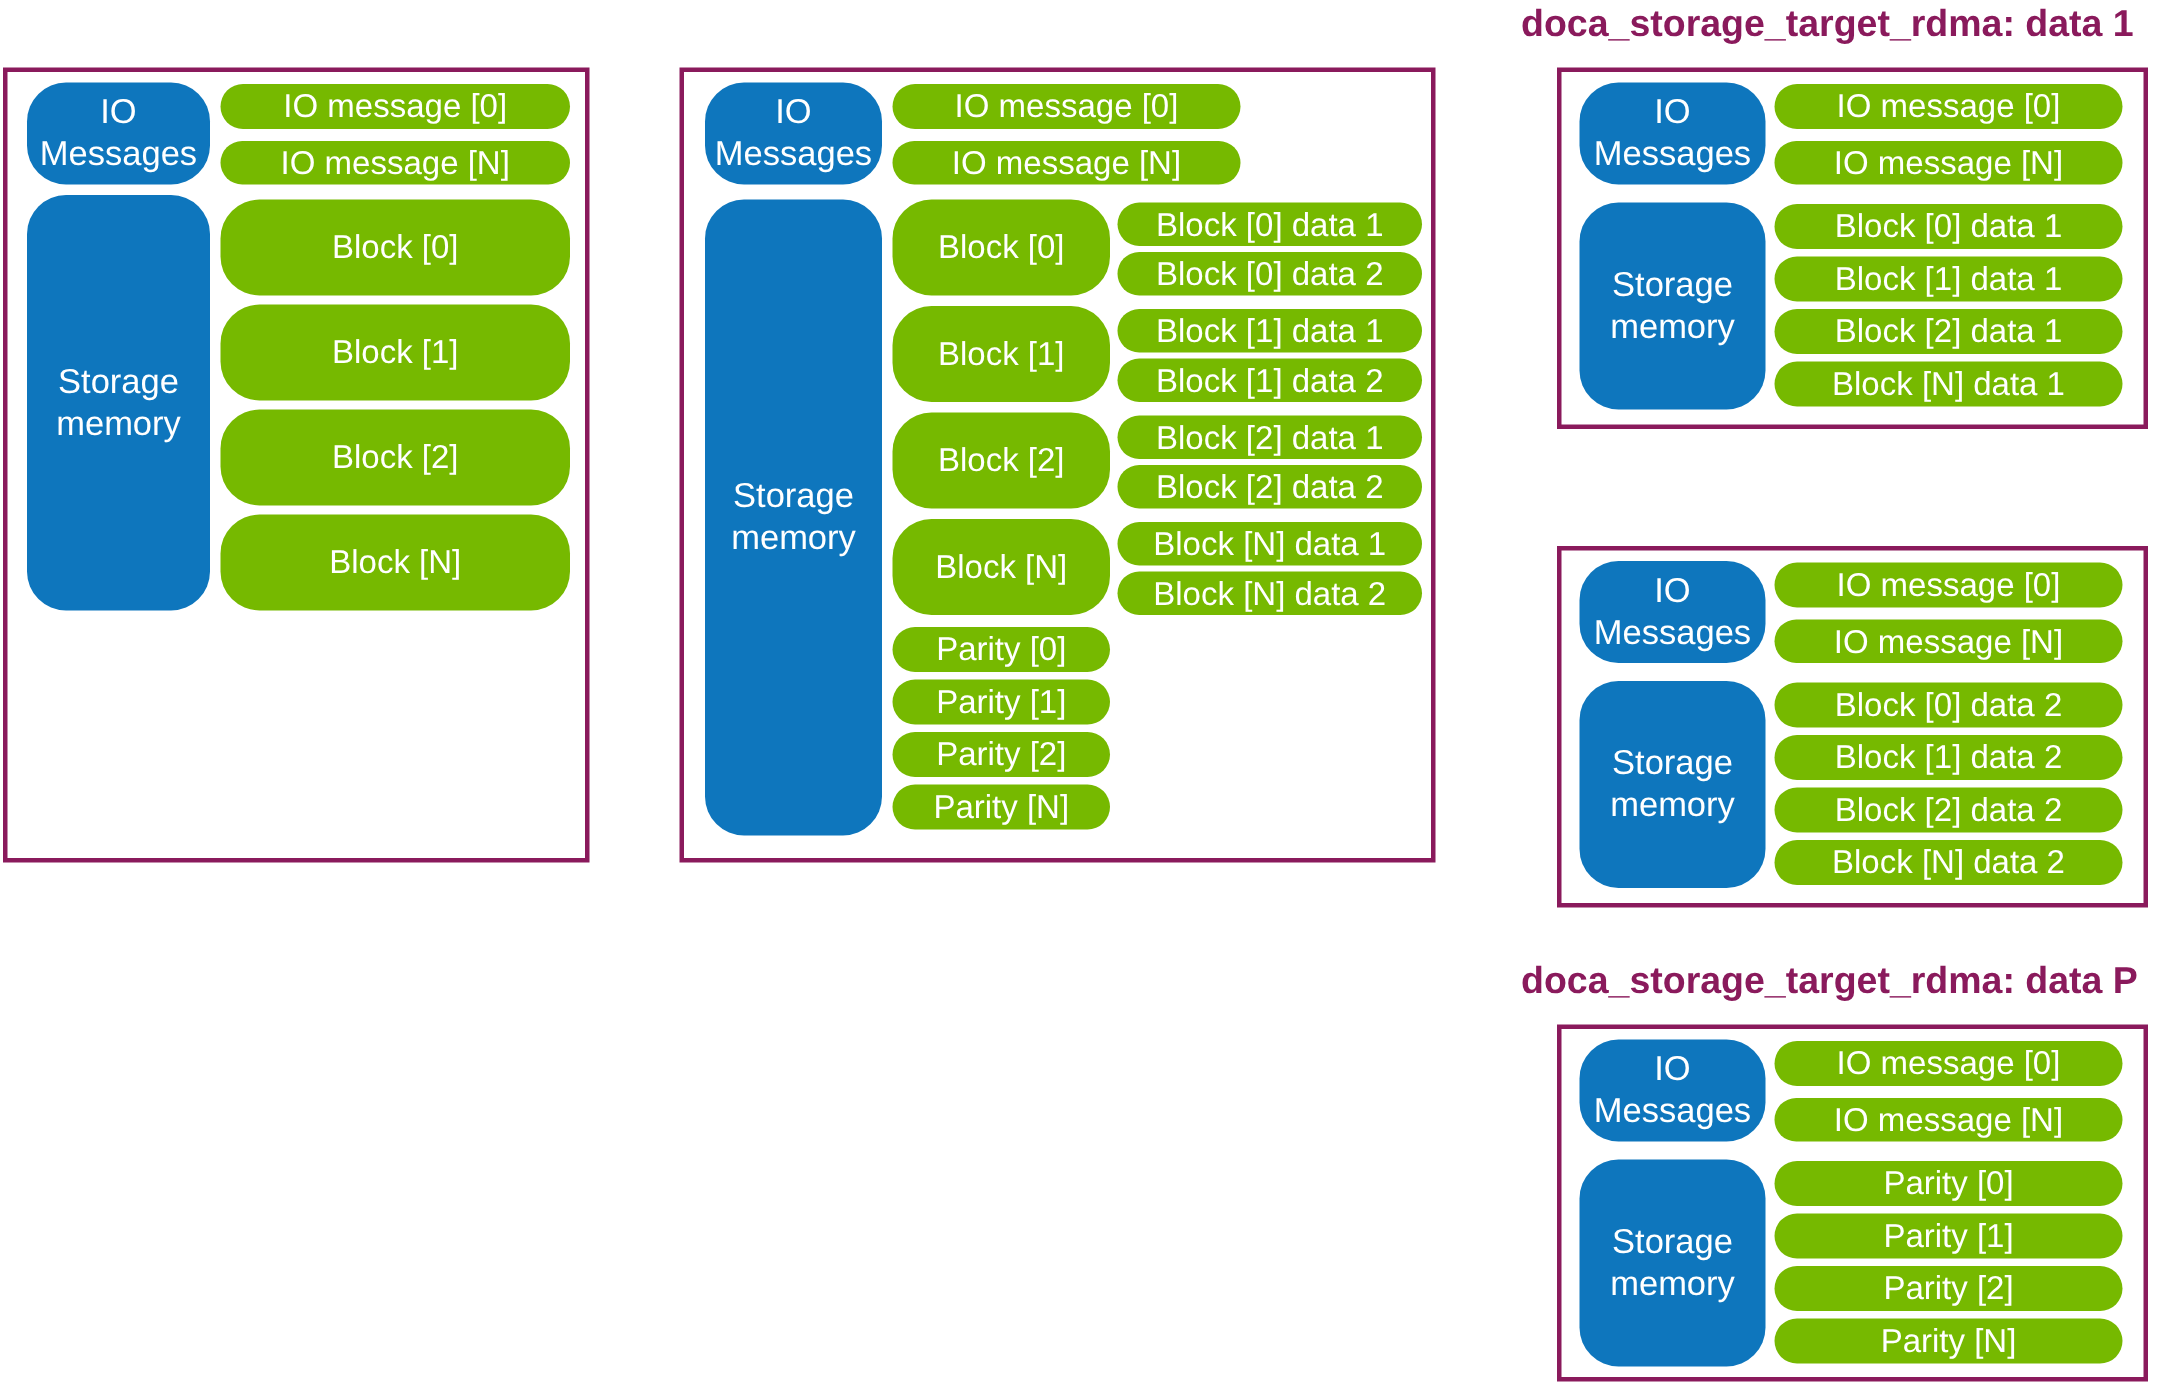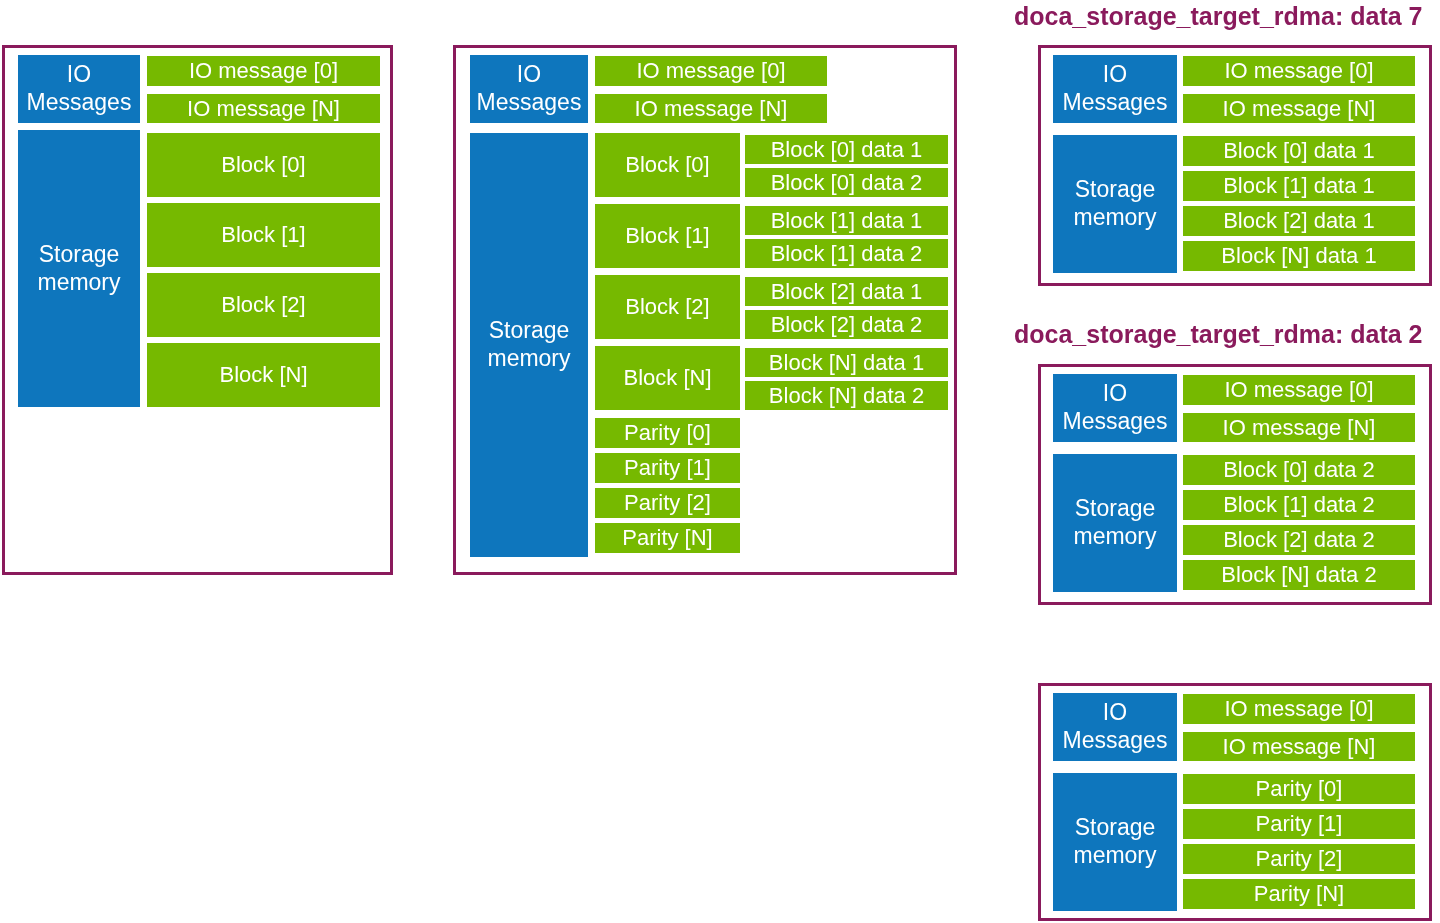--- a/index.html
+++ b/index.html
@@ -15,32 +15,32 @@
     position:absolute;
     font-size:25px;line-height:28px;font-weight:600;
     color:var(--purple);white-space:nowrap;letter-spacing:0;
   }
   .panel{
     position:absolute;border:3px solid var(--purple);
     background:var(--bg);box-sizing:border-box;
   }
   .box{
     position:absolute;display:flex;align-items:center;justify-content:center;
-    box-sizing:border-box;color:#fff;text-align:center;overflow:hidden;
+    box-sizing:border-box;color:#fff;text-align:center;overflow:hidden;border-radius:26px;
   }
   .blue{background:var(--blue);font-size:23px;line-height:1.2;}
   .green{background:var(--green);font-size:22px;line-height:1;}
 </style>
 </head>
 <body>
 
 <div class="stage">
 
-  <div class="title" style="left:1014px;top:2px">doca_storage_target_rdma: data 7</div>
-  <div class="title" style="left:1014px;top:320px">doca_storage_target_rdma: data 2</div>
+  <div class="title" style="left:1014px;top:2px">doca_storage_target_rdma: data 1</div>
+  <div class="title" style="left:1014px;top:640px">doca_storage_target_rdma: data P</div>
 
   <div class="panel" style="left:2px;top:45px;width:391px;height:530px">
     <div class="box blue" style="left:13px;top:7px;width:122px;height:68px">IO Messages</div>
     <div class="box green" style="left:142px;top:8px;width:233px;height:30px">IO message [0]</div>
     <div class="box green" style="left:142px;top:46px;width:233px;height:29px">IO message [N]</div>
     <div class="box blue" style="left:13px;top:82px;width:122px;height:277px">Storage memory</div>
     <div class="box green" style="left:142px;top:85px;width:233px;height:64px">Block [0]</div>
     <div class="box green" style="left:142px;top:155px;width:233px;height:64px">Block [1]</div>
     <div class="box green" style="left:142px;top:225px;width:233px;height:64px">Block [2]</div>
     <div class="box green" style="left:142px;top:295px;width:233px;height:64px">Block [N]</div>

